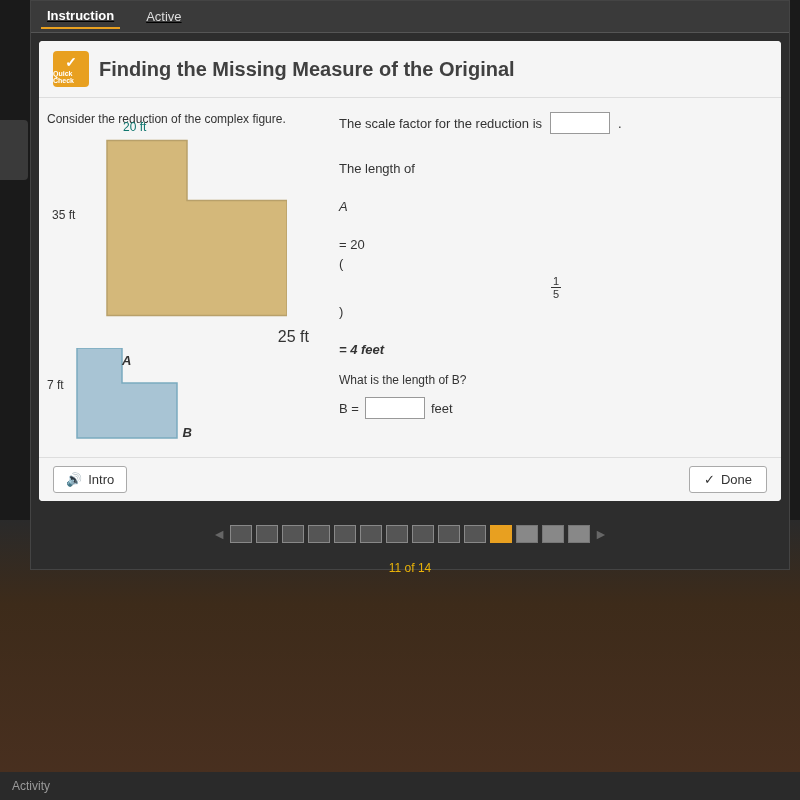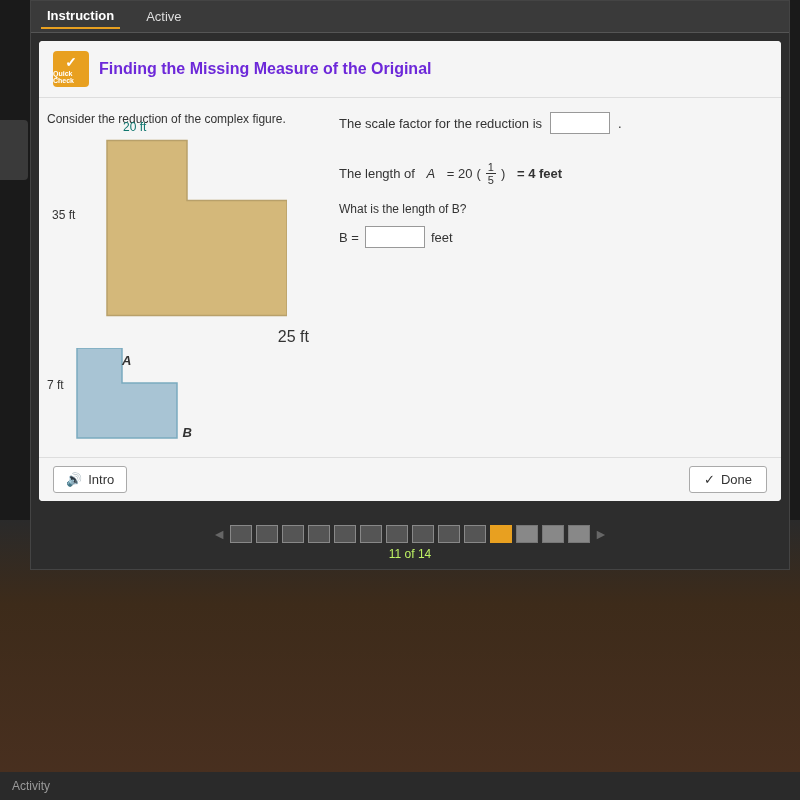--- a/index.html
+++ b/index.html
@@ -41,20 +41,21 @@
 
     
     .nav-bar {
       display: flex;
       align-items: center;
       background: #3a3a3a;
       height: 32px;
       padding: 0 10px;
       gap: 20px;
       border-bottom: 1px solid #555;
+      text-decoration: underline;
     }
 
     .nav-item {
       color: #ddd;
       font-size: 13px;
       cursor: pointer;
       padding: 4px 6px;
     }
 
     .nav-item.active-nav {
@@ -102,22 +103,22 @@
       font-weight: bold;
     }
 
     .quick-check-icon .qc-label {
       color: white;
       font-size: 7px;
       font-weight: bold;
     }
 
     .card-title {
-      color: #6d28d9;
-      font-size: 16px;
+      color: #404040;
+      font-size: 20px;
       font-weight: bold;
     }
 
     
     .card-body {
       display: flex;
       padding: 14px 8px;
       gap: 12px;
     }
 
@@ -235,39 +236,40 @@
     }
 
     .length-a-row {
       font-size: 13px;
       color: #333;
       margin-bottom: 16px;
     }
 
     .length-a-row .math-line {
       display: flex;
-      align-items: center;
       gap: 4px;
+      flex-direction: column;
     }
 
     .fraction {
       display: inline-flex;
       flex-direction: column;
       align-items: center;
       font-size: 11px;
       line-height: 1.1;
       margin: 0 1px;
       vertical-align: middle;
     }
 
     .fraction .num { border-bottom: 1px solid #333; padding: 0 2px; }
     .fraction .den { padding: 0 2px; }
 
     .bold-text {
       font-weight: bold;
+      font-style: italic;
     }
 
     .question-text {
       font-size: 12px;
       color: #333;
       margin-bottom: 10px;
     }
 
     .b-row {
       display: flex;
@@ -345,24 +347,24 @@
       background: #e8a020;
       border-color: #e8a020;
     }
 
     .progress-dot.empty-dot {
       background: #888;
       border-color: #777;
     }
 
     .progress-label {
-      color: #bef264;
+      color: #eab308;
       font-size: 12px;
       text-align: center;
-      margin-top: 0;
+      margin-top: 14px;
     }
 
     
     .side-indicator {
       position: absolute;
       left: 0;
       top: 120px;
       width: 28px;
       height: 60px;
       background: #3a3a3a;

